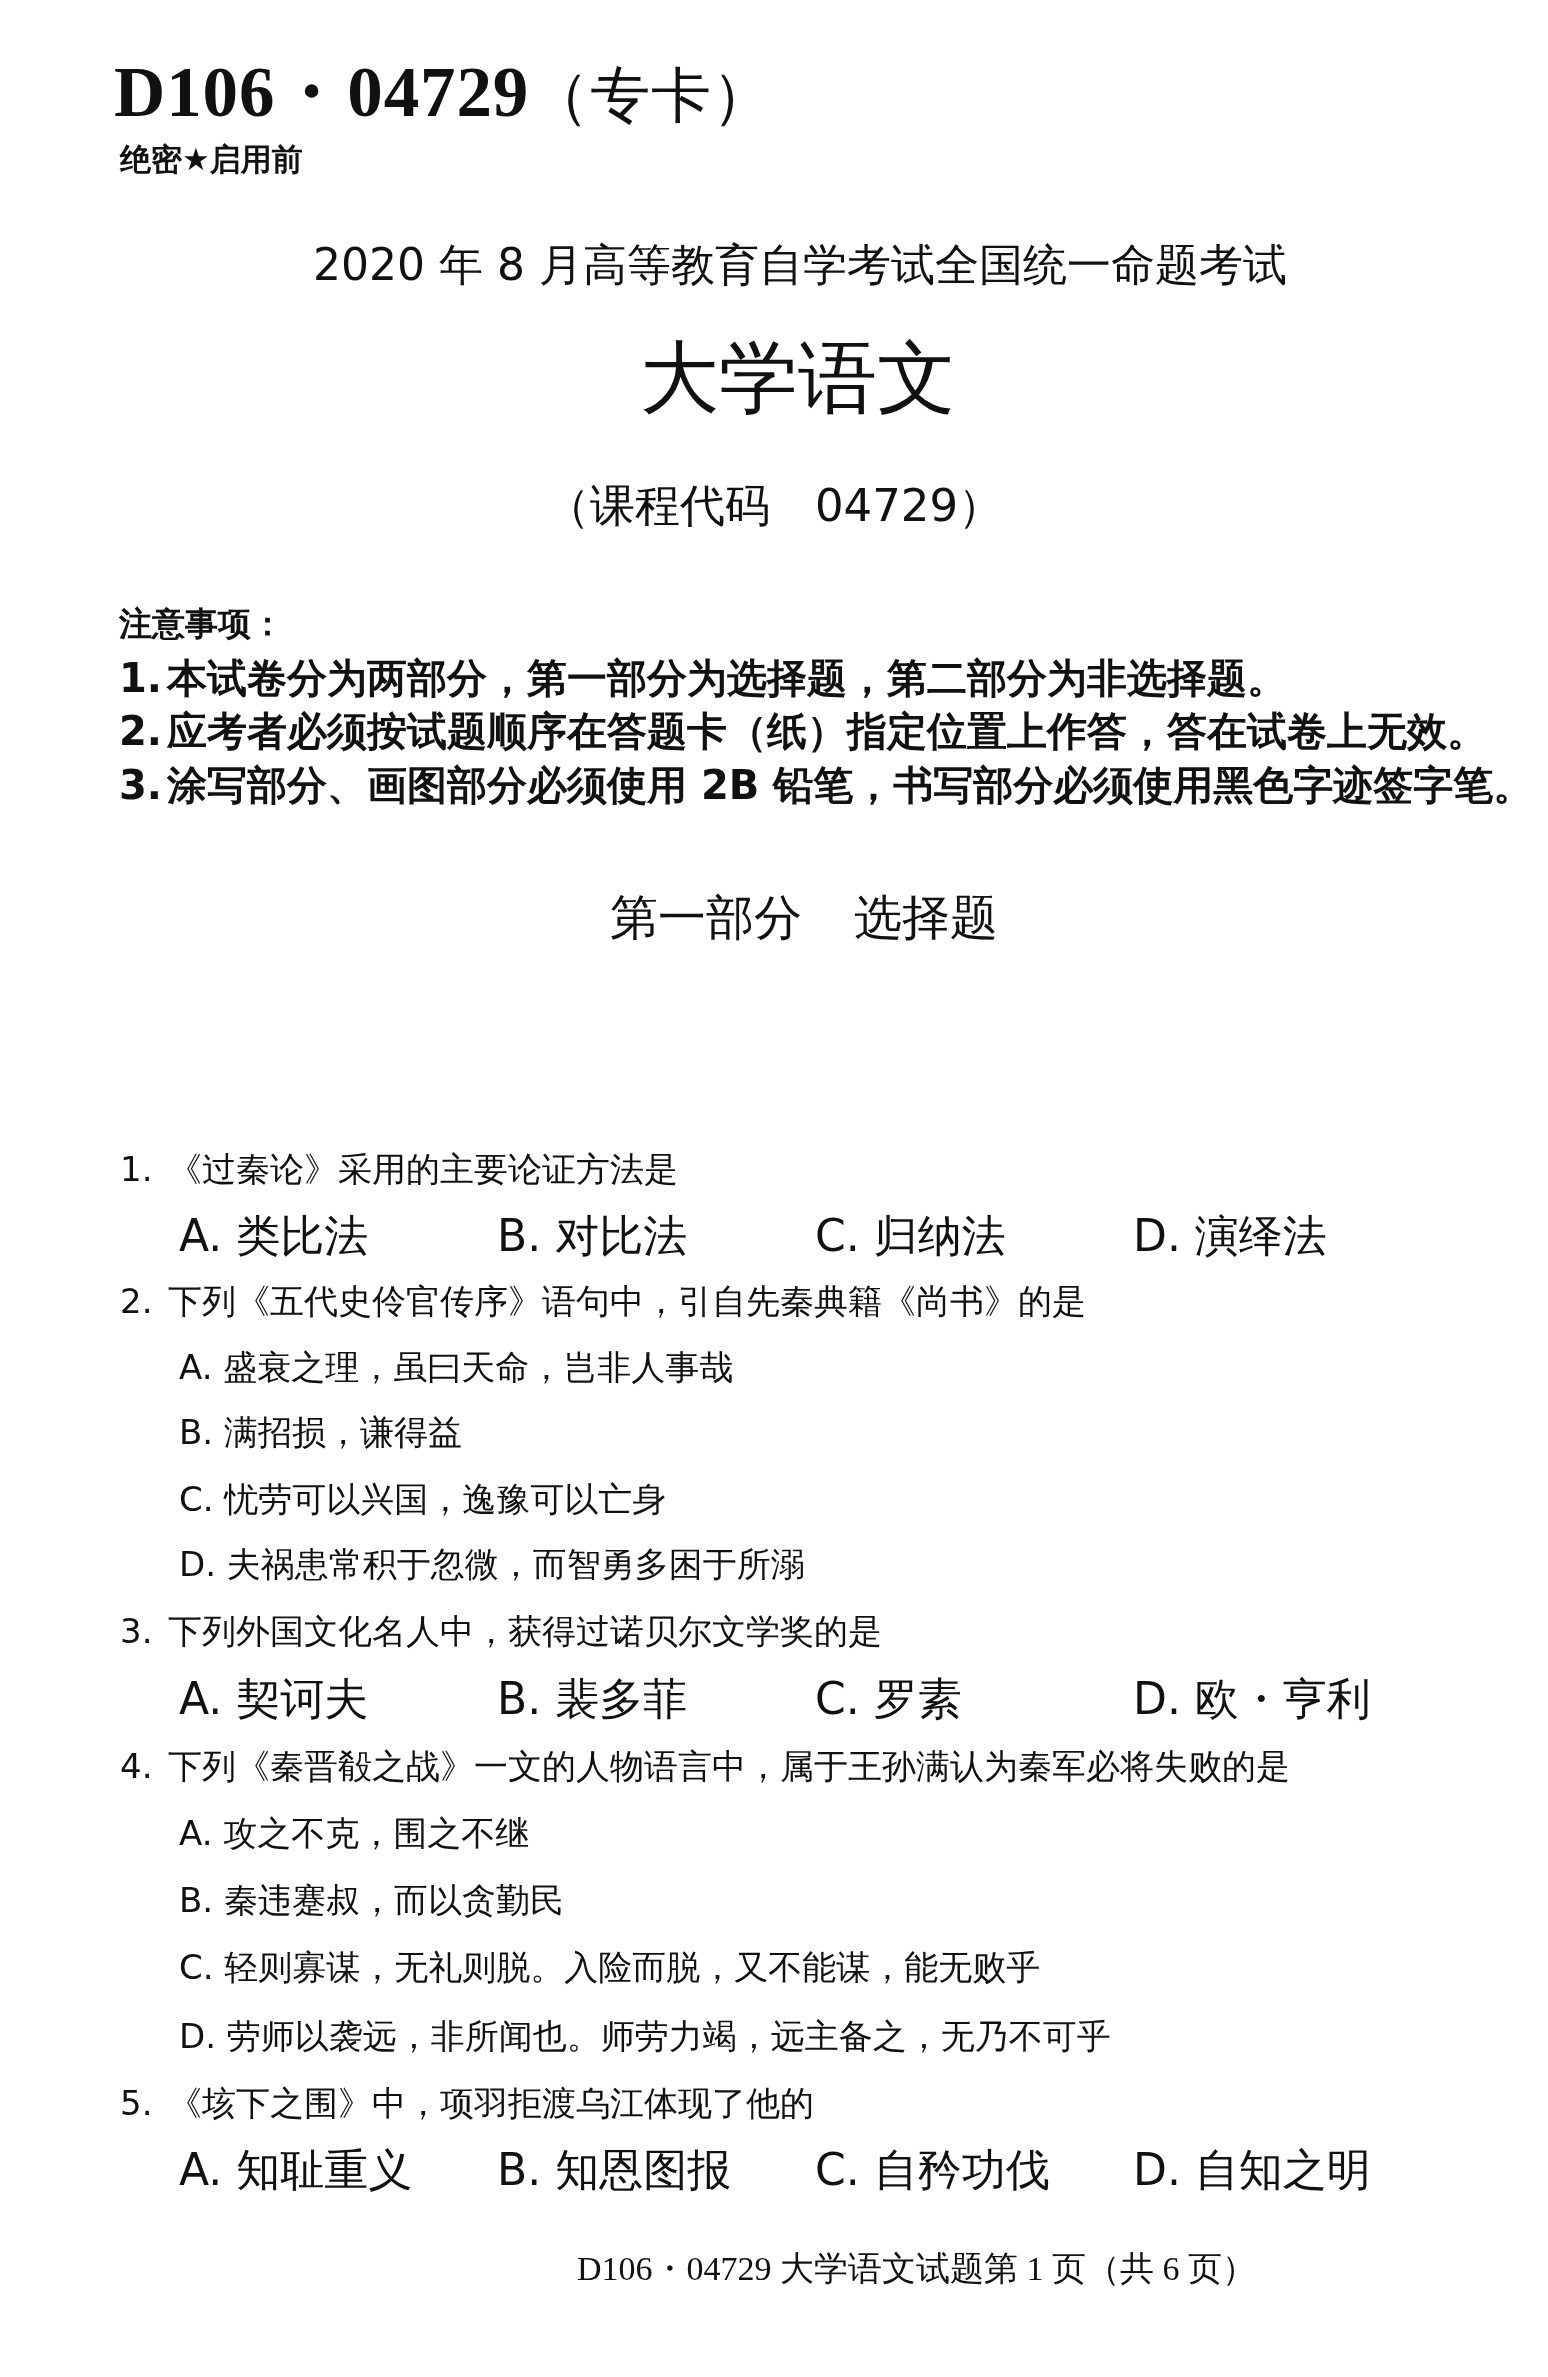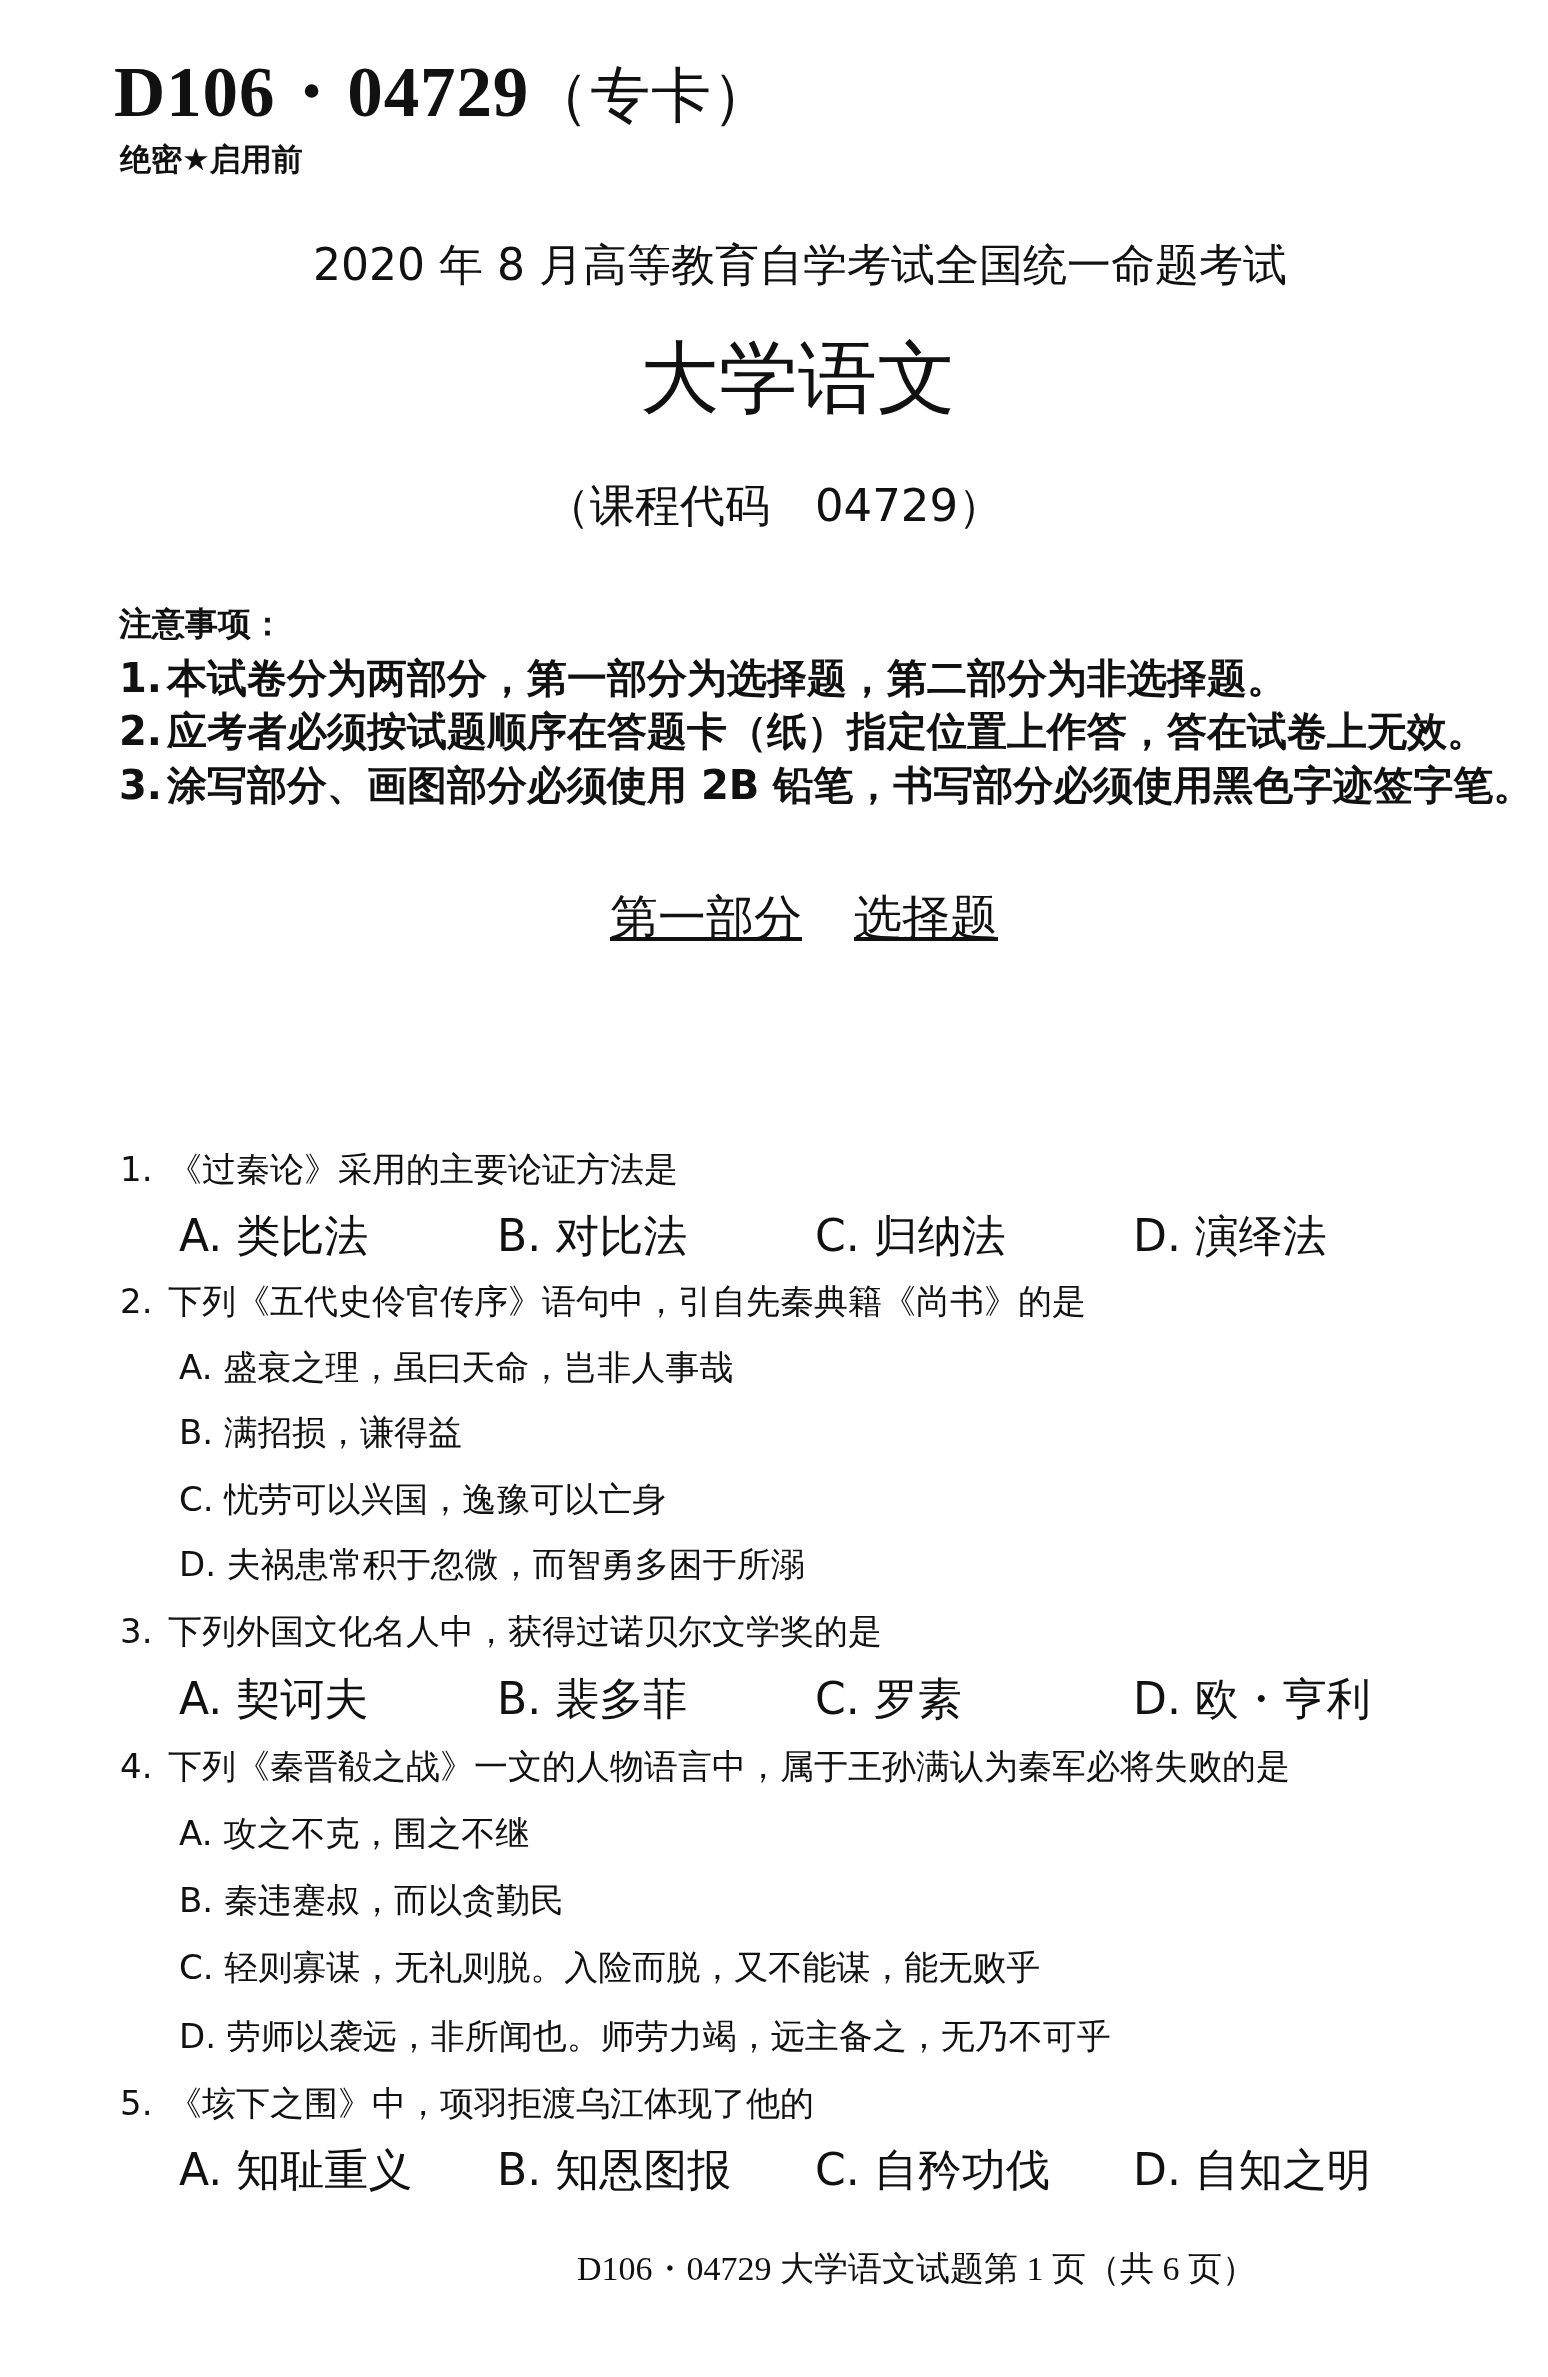--- a/index.html
+++ b/index.html
@@ -14,21 +14,21 @@
     font-weight: bold; font-size: 71px; line-height: 79px; letter-spacing: 0.9px;
   }
   .code-header .paren { font-family: "DejaVu Sans", sans-serif; font-weight: normal; font-size: 60px; }
   .secret { left: 120px; top: 139px; font-size: 31px; line-height: 40px; font-weight: bold; }
   .exam-title { left: 0; width: 1548px; text-align: center; top: 234px; font-size: 44px; line-height: 62px; padding-left: 52px; box-sizing: border-box; }
   .subject { left: 0; width: 1548px; text-align: center; top: 331px; font-size: 79px; line-height: 95px; font-family: "DejaVu Serif", serif; padding-left: 24px; }
   .course-code { left: 0; width: 1548px; text-align: center; top: 477px; font-size: 45px; line-height: 57px; box-sizing: border-box; }
   .notes-title { left: 119px; top: 602px; font-size: 33px; line-height: 43px; font-weight: bold; }
   .note-item { left: 119px; font-size: 40px; line-height: 43px; font-weight: bold; }
   .note-item .num { display: inline-block; width: 48px; }
-  .part-title { left: 0; width: 1548px; text-align: center; top: 886px; font-size: 48px; line-height: 62px; padding-left: 60px; box-sizing: border-box; text-decoration: underline; }
+  .part-title { left: 0; width: 1548px; text-align: center; top: 886px; font-size: 48px; line-height: 62px; padding-left: 60px; box-sizing: border-box; }
   .part-title .gap { display: inline-block; width: 52px; }
   .section-intro { left: 105px; top: 1025px; font-size: 34px; line-height: 60px; font-weight: bold; width: 1359px; white-space: normal; }
   .section-intro .l2 { display: block; padding-left: 77px; }
   .q-stem { left: 120px; font-size: 34px; line-height: 46px; }
   .q-stem .num { display: inline-block; min-width: 48px; }
   .opt-row { left: 179px; font-size: 44px; line-height: 46px; width: 1273px; }
   .opt-row .opt { display: inline-block; width: 318px; }
   .opt-line { left: 179px; font-size: 34px; line-height: 46px; }
   .footer { left: 0; width: 1256px; text-align: right; top: 2245px; font-size: 34px; line-height: 48px; font-family: "Liberation Serif", "DejaVu Serif", serif; }
 </style>

